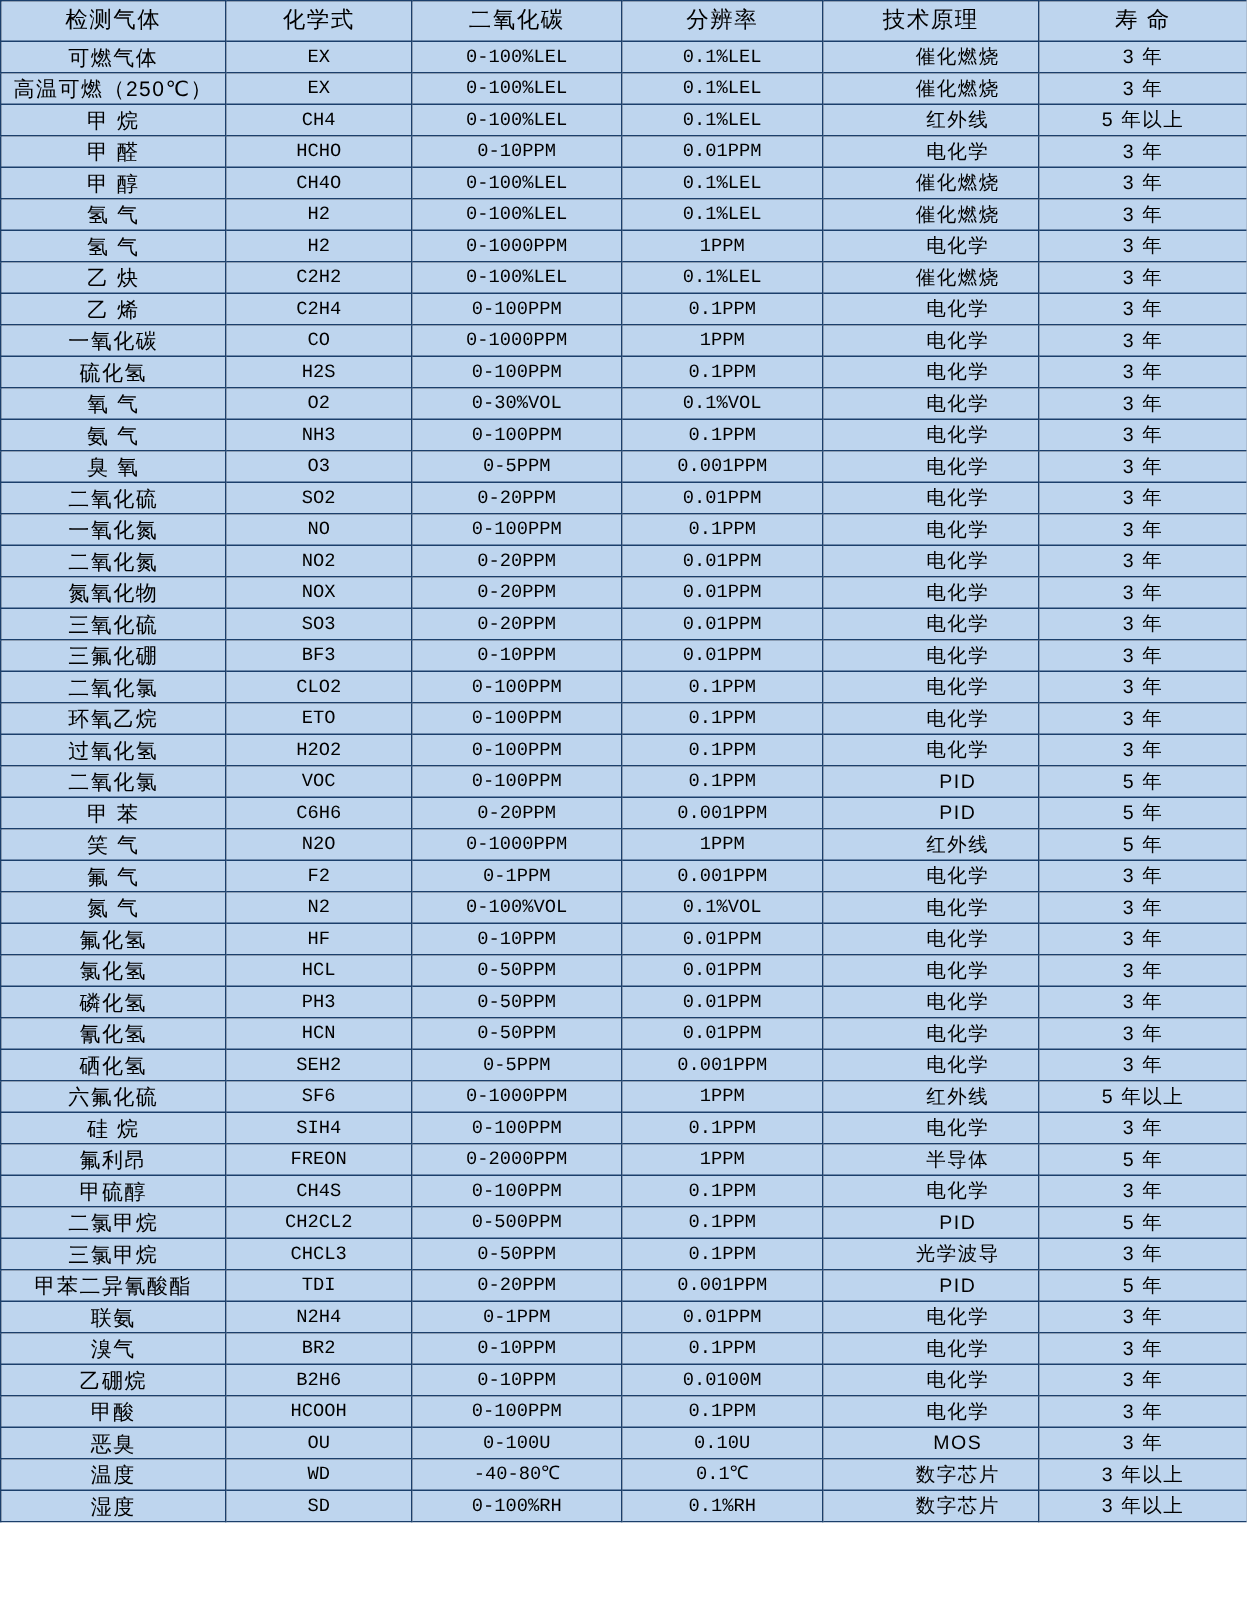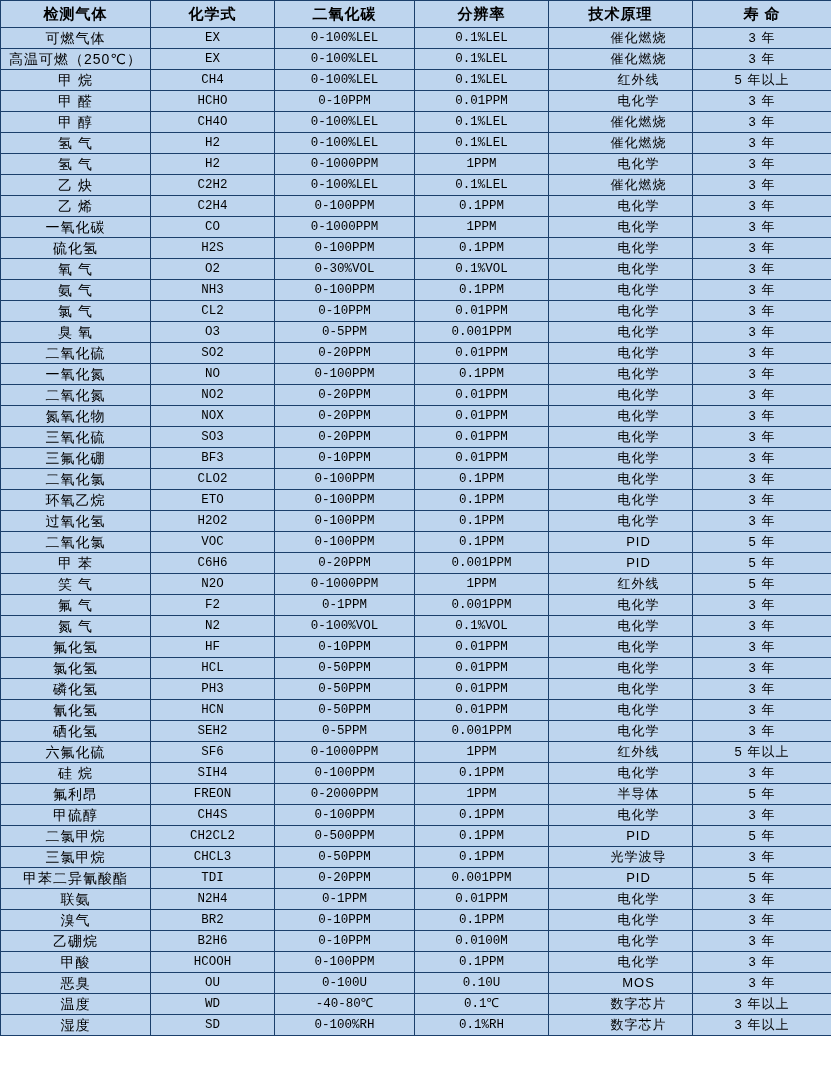--- a/index.html
+++ b/index.html
@@ -33,21 +33,21 @@
     padding: 0;
     height: 20px;
     line-height: 20px;
     overflow: hidden;
     white-space: nowrap;
   }
   table.gas-table thead th {
     height: 26px;
     line-height: 26px;
     font-size: 15px;
-    font-weight: bold;
+    font-weight: normal;
     letter-spacing: 1px;
   }
   table.gas-table td.name {
     font-size: 14px;
     letter-spacing: 1px;
     text-align: center;
   }
   table.gas-table td.formula,
   table.gas-table td.range,
   table.gas-table td.resolution {
@@ -187,28 +187,20 @@
       </tr>
       <tr>
         <td class="name">氨 气</td>
         <td class="formula">NH3</td>
         <td class="range">0-100PPM</td>
         <td class="resolution">0.1PPM</td>
         <td class="principle">电化学</td>
         <td class="life">3 年</td>
       </tr>
       <tr>
-        <td class="name">氯 气</td>
-        <td class="formula">CL2</td>
-        <td class="range">0-10PPM</td>
-        <td class="resolution">0.01PPM</td>
-        <td class="principle">电化学</td>
-        <td class="life">3 年</td>
-      </tr>
-      <tr>
         <td class="name">臭 氧</td>
         <td class="formula">O3</td>
         <td class="range">0-5PPM</td>
         <td class="resolution">0.001PPM</td>
         <td class="principle">电化学</td>
         <td class="life">3 年</td>
       </tr>
       <tr>
         <td class="name">二氧化硫</td>
         <td class="formula">SO2</td>

